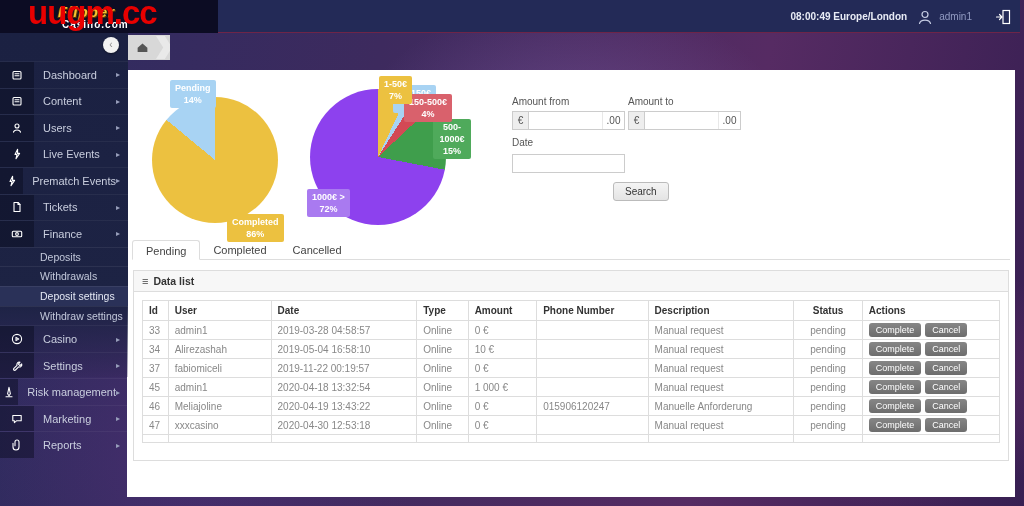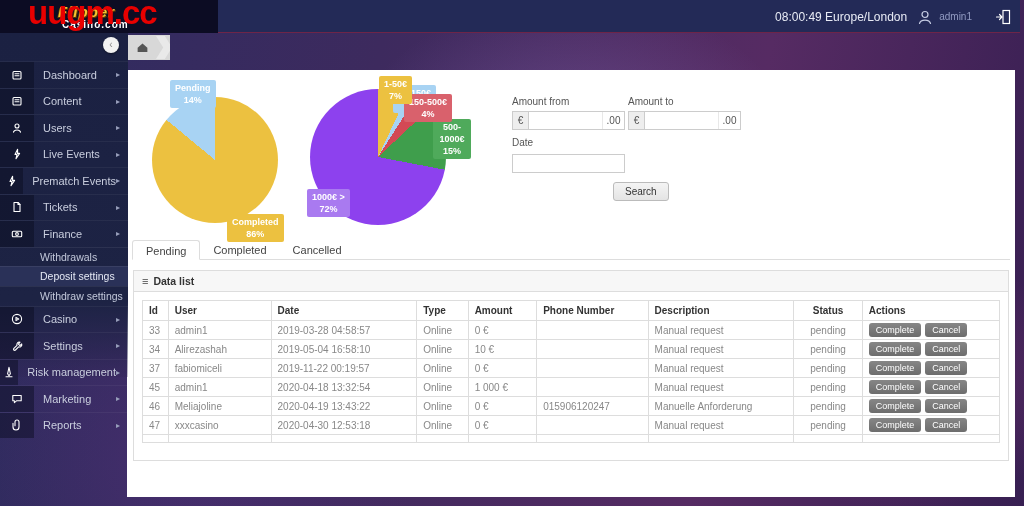--- a/index.html
+++ b/index.html
@@ -12,21 +12,21 @@
       radial-gradient(ellipse 300px 260px at 20% 90%, rgba(90,50,130,.45), transparent 70%),
       linear-gradient(100deg,#2e2c60 0%,#3d2a5e 35%,#562b63 70%,#371f52 100%);
   }
   
   .topbar { position:absolute; left:0; top:0; width:1020px; height:33px; background:#232a57; border-bottom:1px solid #6e2548; z-index:6; }
   .logo-area { position:absolute; left:0; top:0; width:218px; height:33px; background:#0c0c23; cursor:pointer; }
   .logo-main { position:absolute; left:58px; top:3px; font-size:15px; font-weight:bold; font-style:italic; color:#f5c431; text-shadow:1px 1px 0 #5c3a00, -1px 1px 0 #5c3a00; letter-spacing:1px; }
   .logo-sub  { position:absolute; left:62px; top:19px; font-size:10px; font-weight:bold; color:#fff; letter-spacing:1px; }
   .watermark { position:absolute; left:28px; top:-6px; font-size:33px; font-weight:bold; color:#e80000; letter-spacing:-1px; z-index:7; }
   .topbar-right { position:absolute; right:8px; top:0; height:33px; display:flex; align-items:center; gap:9px; }
-  .clock { font-size:12px; font-weight:normal; color:#e8ebf5; }
+  .clock { font-size:10px; font-weight:bold; color:#e8ebf5; }
   .tb-user { display:flex; align-items:center; gap:5px; cursor:pointer; }
   .tb-user .uname { font-size:10px; color:#929bc2; }
   .tb-ic { display:inline-flex; }
   .logout { margin-left:14px; cursor:pointer; }
   
   .bc-toggle { position:absolute; left:103px; top:37px; width:16px; height:16px; border-radius:50%; background:#f2f2f2; color:#888; font-size:10px; line-height:15px; text-align:center; z-index:5; cursor:pointer; box-shadow:0 1px 2px rgba(0,0,0,.4); }
   .bc-home { position:absolute; left:128px; top:35px; width:42px; height:25px; background:#d8d8d8; z-index:5; cursor:pointer; overflow:hidden; }
   .bc-home svg { position:absolute; left:8px; top:6px; }
   .bc-chev { position:absolute; right:-2px; top:1px; width:16px; height:23px; background:#e9e9e9; clip-path:polygon(0 0,55% 0,100% 50%,55% 100%,0 100%,45% 50%); }
   
@@ -184,20 +184,21 @@
       <div class="side-item">
         <span class="ic">
           <svg width="12" height="12" viewBox="0 0 12 12" fill="none" stroke="#fff" stroke-width="1.1" stroke-linecap="round" stroke-linejoin="round">
             <rect x="1.3" y="3.2" width="9.4" height="5.6" rx="1"></rect>
             <circle cx="6" cy="6" r="1.4"></circle>
           </svg>
         </span>
     <span class="lbl">Finance</span>
     <span class="caret">▸</span>
       </div>
+      <div class="sub-item">Deposits</div>
       <div class="sub-item">Withdrawals</div>
       <div class="sub-item active">Deposit settings</div>
       <div class="sub-item">Withdraw settings</div>
       <div class="side-item">
         <span class="ic">
           <svg width="12" height="12" viewBox="0 0 12 12" fill="none" stroke="#fff" stroke-width="1.1" stroke-linecap="round" stroke-linejoin="round">
             <circle cx="6" cy="6" r="4.6"></circle>
             <path d="M5 4.4v3.2L7.7 6z"></path>
           </svg>
         </span>

